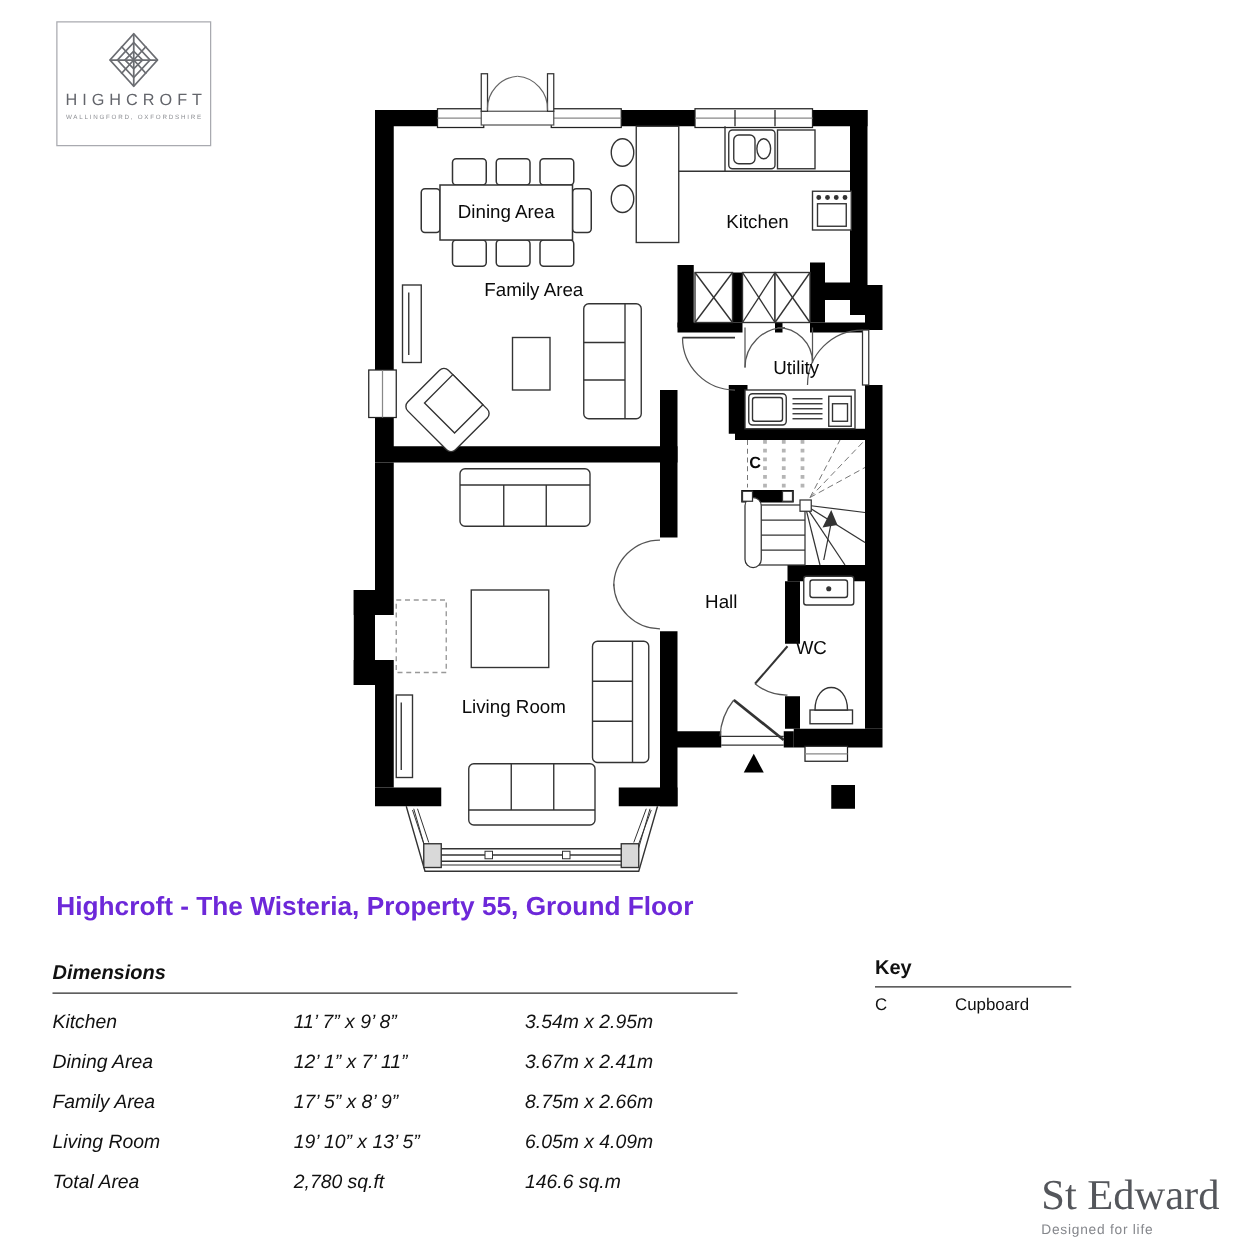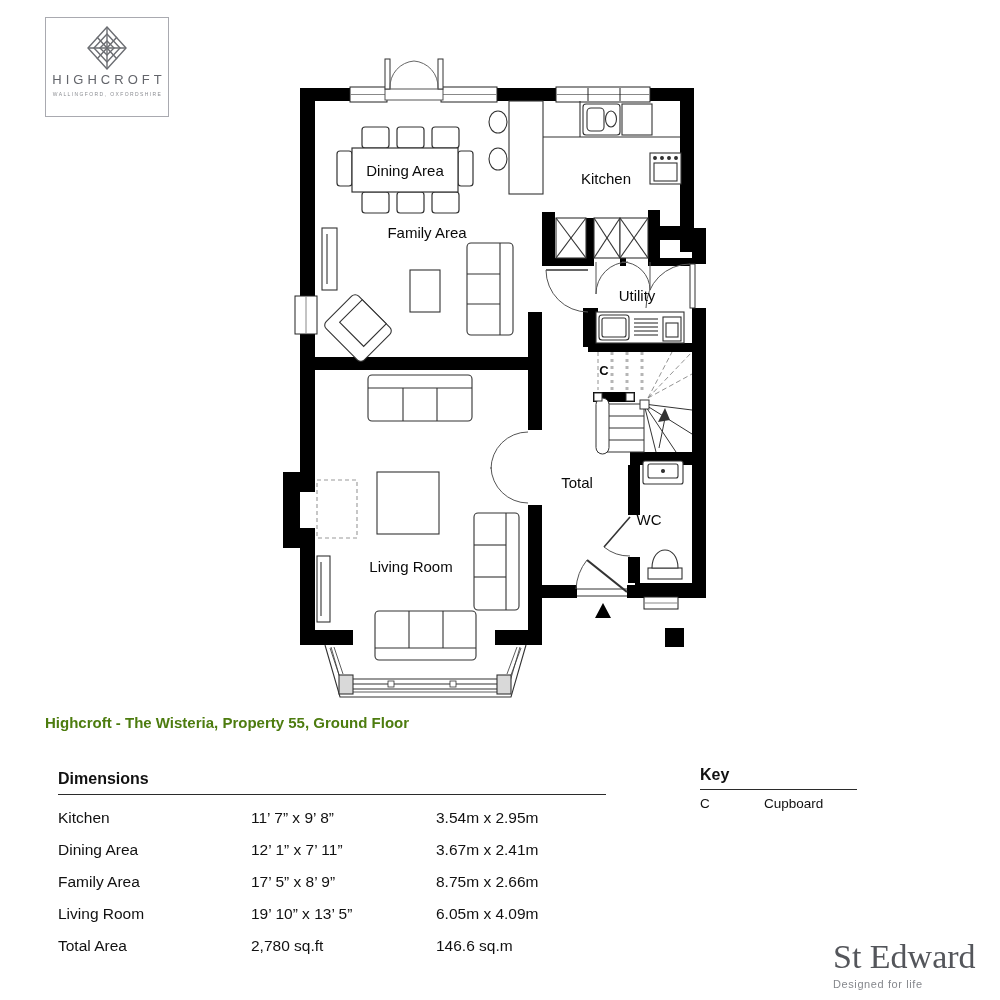--- a/index.html
+++ b/index.html
@@ -9,23 +9,23 @@
   .logo-box{position:absolute;left:45px;top:17px;width:124px;height:100px;
             border:1px solid #a9aab0;box-sizing:border-box;text-align:center;}
   .logo-pattern{margin-top:8px;height:44px;}
   .logo-name{margin-top:2px;font-size:13px;letter-spacing:4px;color:#63656b;font-weight:500;text-indent:4px;}
   .logo-sub{margin-top:4px;font-size:5px;letter-spacing:1.4px;color:#8b8d92;text-indent:1px;}
   
   svg.plan{position:absolute;left:0;top:0;}
   .room-label{position:absolute;transform:translate(-50%,-50%);font-size:15px;color:#0a0a0a;white-space:nowrap;}
   .room-label.small{font-size:13px;font-weight:bold;}
   
-  .plan-title{position:absolute;left:45px;top:714px;font-size:15px;font-weight:bold;color:#4d7c0f;}
-  
-  .dims{position:absolute;left:58px;top:770px;width:548px;}
+  .plan-title{position:absolute;left:45px;top:714px;font-size:21px;font-weight:bold;color:#6d28d9;}
+  
+  .dims{position:absolute;left:42px;top:770px;width:548px;font-style:italic;}
   .dims .hd{font-size:16px;font-weight:bold;padding-bottom:6px;border-bottom:1.5px solid #2b2b2b;}
   .dims .row{display:flex;margin-top:14px;font-size:15.5px;}
   .dims .c1{width:193px;}
   .dims .c2{width:185px;}
   .dims .c3{flex:1;}
   
   .key{position:absolute;left:700px;top:766px;width:157px;}
   .key .hd{font-size:16px;font-weight:bold;padding-bottom:5px;border-bottom:1.5px solid #2b2b2b;}
   .key .row{display:flex;margin-top:6px;font-size:13.5px;}
   .key .sym{width:64px;}
@@ -277,21 +277,21 @@
       <line x1="334" y1="647" x2="343" y2="674" stroke-width="0.8"></line>
       <line x1="521" y1="648" x2="511" y2="675" stroke-width="0.8"></line>
       <line x1="517" y1="647" x2="507" y2="674" stroke-width="0.8"></line>
     </g>
   </svg>
 
   <div class="room-label" style="left:405px;top:170px;">Dining Area</div>
   <div class="room-label" style="left:427px;top:232px;">Family Area</div>
   <div class="room-label" style="left:606px;top:178px;">Kitchen</div>
   <div class="room-label" style="left:637px;top:295px;">Utility</div>
-  <div class="room-label" style="left:577px;top:482px;">Total</div>
+  <div class="room-label" style="left:577px;top:482px;">Hall</div>
   <div class="room-label" style="left:649px;top:519px;">WC</div>
   <div class="room-label" style="left:411px;top:566px;">Living Room</div>
   <div class="room-label small" style="left:604px;top:370px;">C</div>
 
   <div class="plan-title">Highcroft - The Wisteria, Property 55, Ground Floor</div>
 
   <div class="dims">
     <div class="hd">Dimensions</div>
     <div class="row">
       <span class="c1">Kitchen</span>

